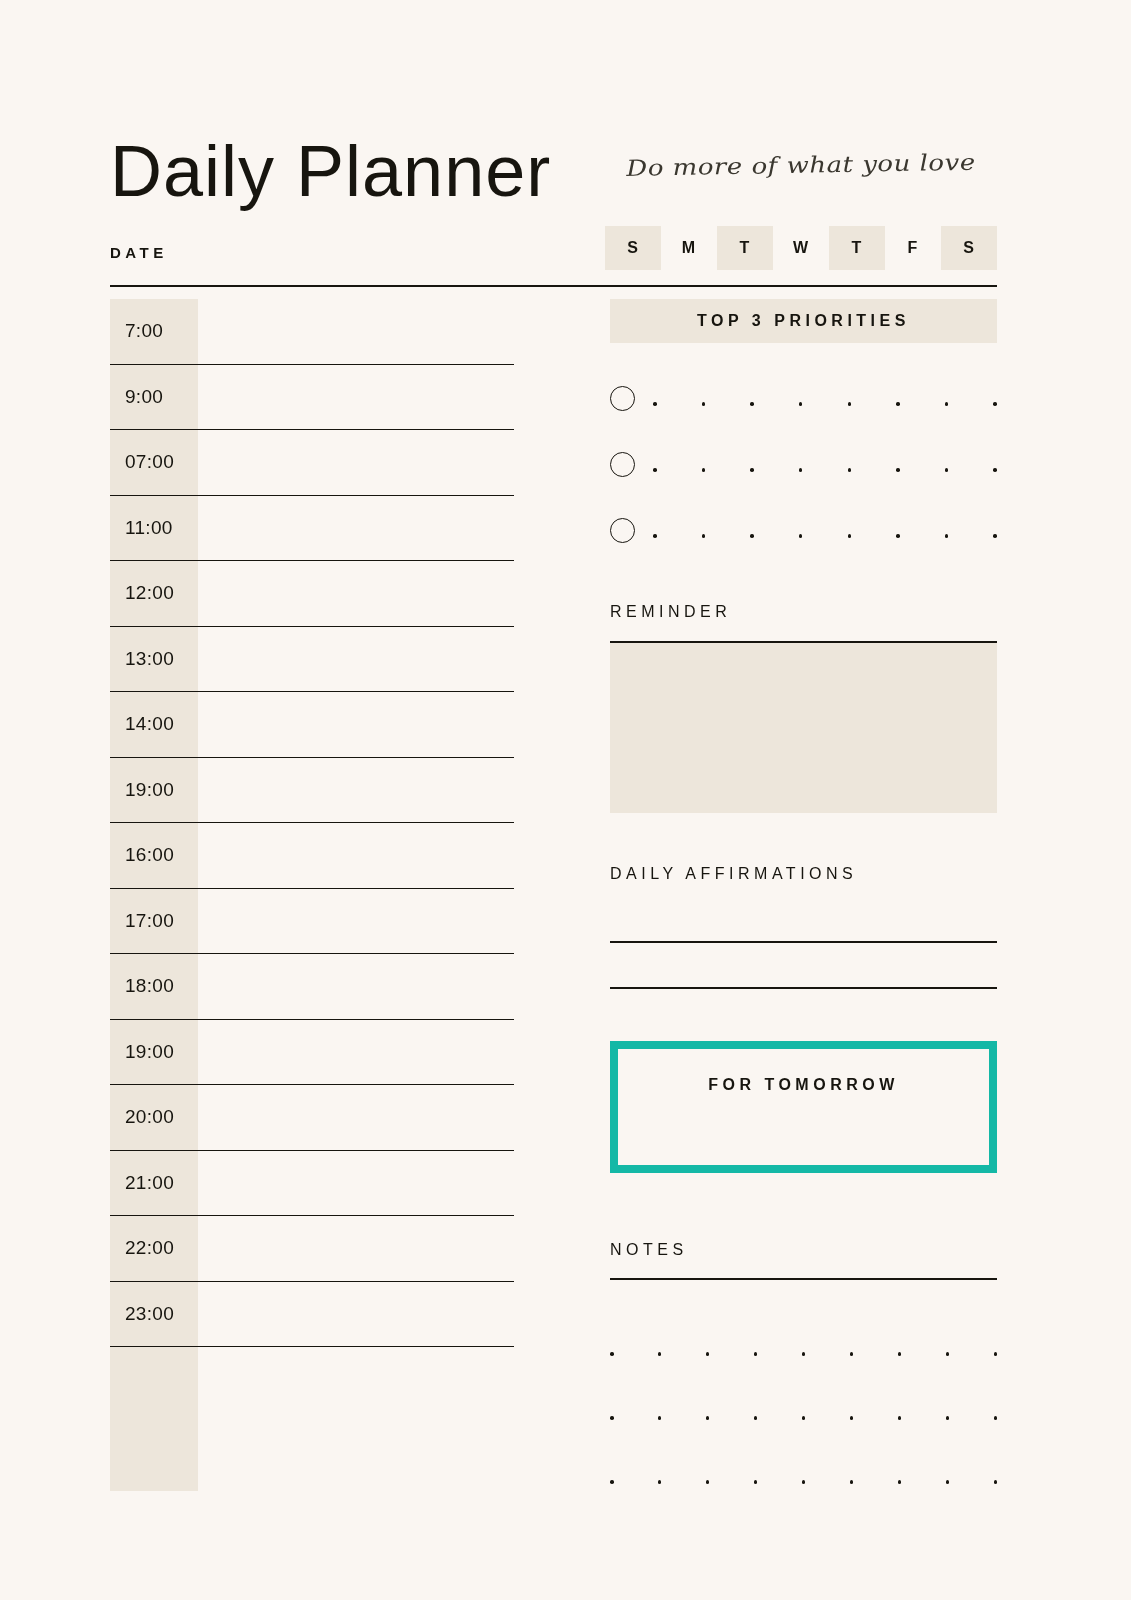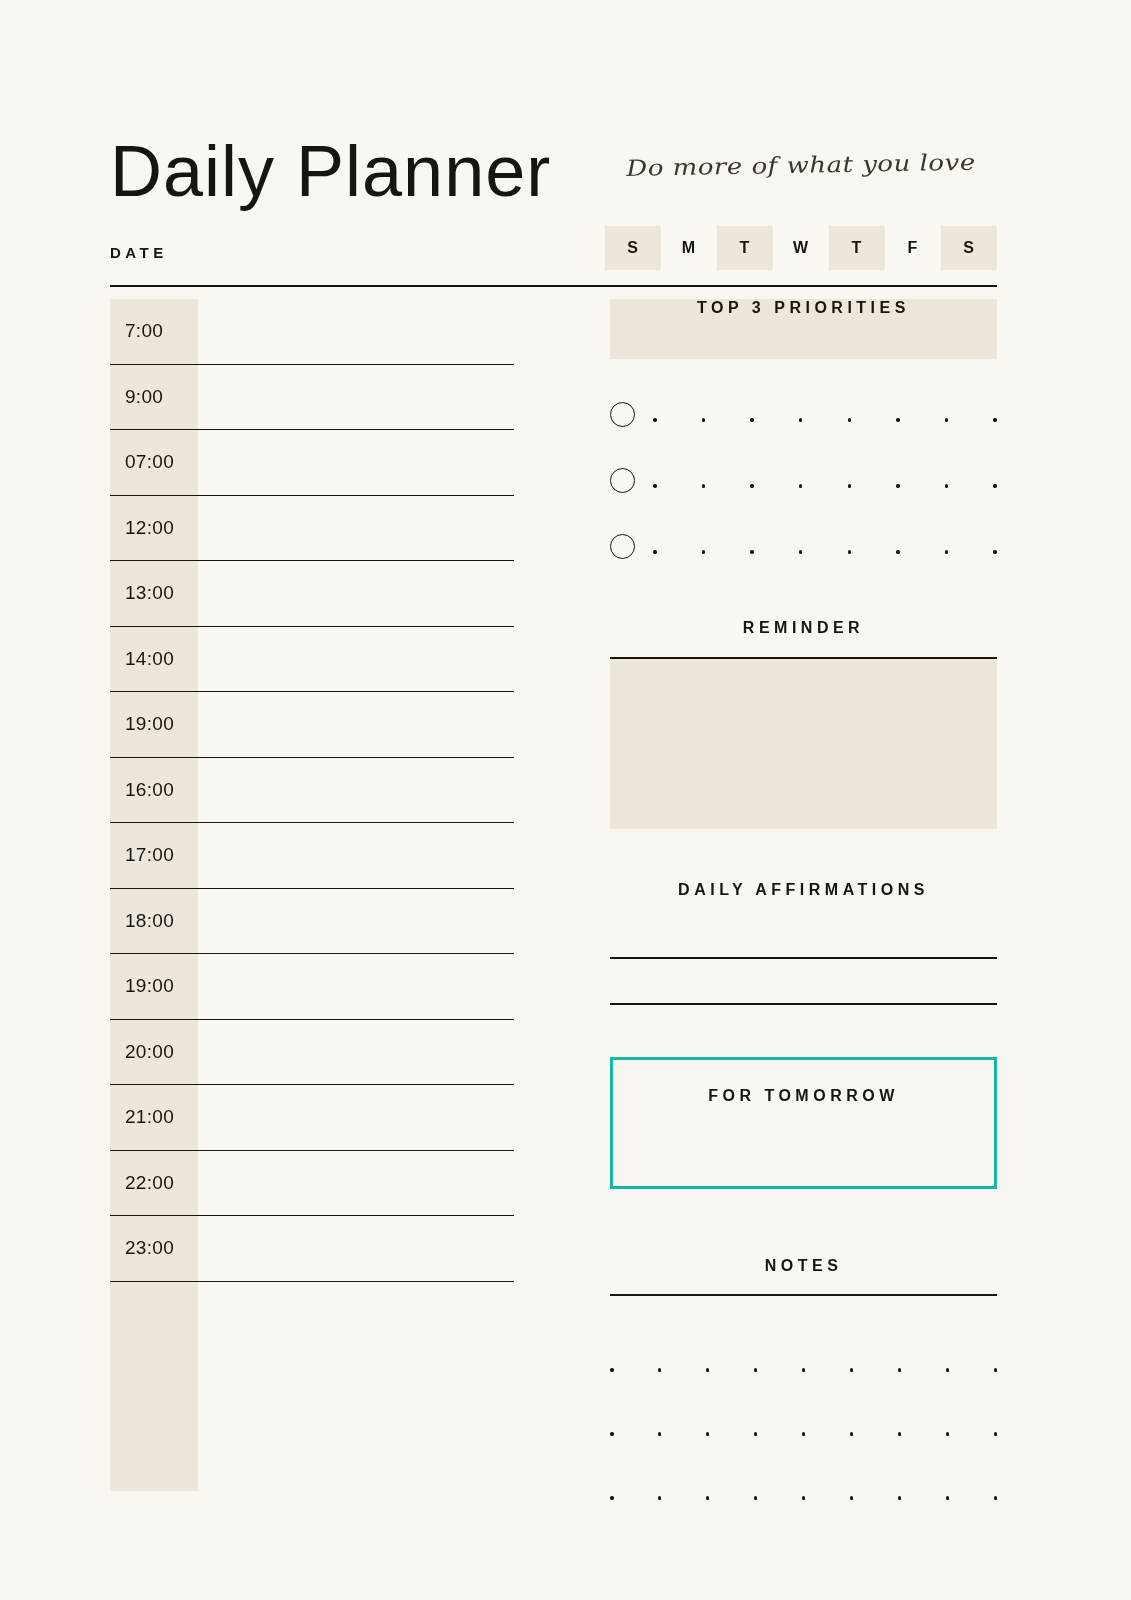--- a/index.html
+++ b/index.html
@@ -151,23 +151,24 @@
   
   .right {
     position: absolute;
     left: 500px;
     top: 299px;
     width: 387px;
   }
 
   .priorities-band {
     width: 387px;
-    height: 60px;
+    height: 44px;
     background: #EDE6DB;
     display: flex;
+    align-items: center;
     justify-content: center;
   }
   .band-title {
     font-size: 16px;
     font-weight: 600;
     letter-spacing: 4.5px;
     color: #17150F;
   }
 
   .priority-row {
@@ -193,23 +194,22 @@
     align-items: center;
   }
   .dot {
     width: 3.5px;
     height: 3.5px;
     background: #17150F;
     border-radius: 50%;
   }
 
   .sec-title {
-    text-align: center;
     font-size: 16px;
-    font-weight: 700;
+    font-weight: 400;
     letter-spacing: 4.5px;
     color: #17150F;
   }
 
   .reminder-title { margin-top: 40px; }
   .reminder-rule {
     margin-top: 20px;
     width: 387px;
     border-top: 2px solid #17150F;
   }
@@ -225,21 +225,21 @@
     border-top: 2px solid #17150F;
   }
   .affirm-line.first { margin-top: 58px; }
   .affirm-line.second { margin-top: 44px; }
 
   .tomorrow-box {
     margin-top: 52px;
     width: 387px;
     height: 132px;
     box-sizing: border-box;
-    border: 3px solid #14b8a6;
+    border: 8px solid #14b8a6;
     display: flex;
     justify-content: center;
   }
   .tomorrow-title {
     margin-top: 27px;
     font-size: 16px;
     font-weight: 600;
     letter-spacing: 4.5px;
     color: #17150F;
   }
@@ -306,20 +306,24 @@
           </div>
           <div class="row">
             <div class="time">9:00</div>
             <div class="entry"></div>
           </div>
           <div class="row">
             <div class="time">07:00</div>
             <div class="entry"></div>
           </div>
           <div class="row">
+            <div class="time">11:00</div>
+            <div class="entry"></div>
+          </div>
+          <div class="row">
             <div class="time">12:00</div>
             <div class="entry"></div>
           </div>
           <div class="row">
             <div class="time">13:00</div>
             <div class="entry"></div>
           </div>
           <div class="row">
             <div class="time">14:00</div>
             <div class="entry"></div>

